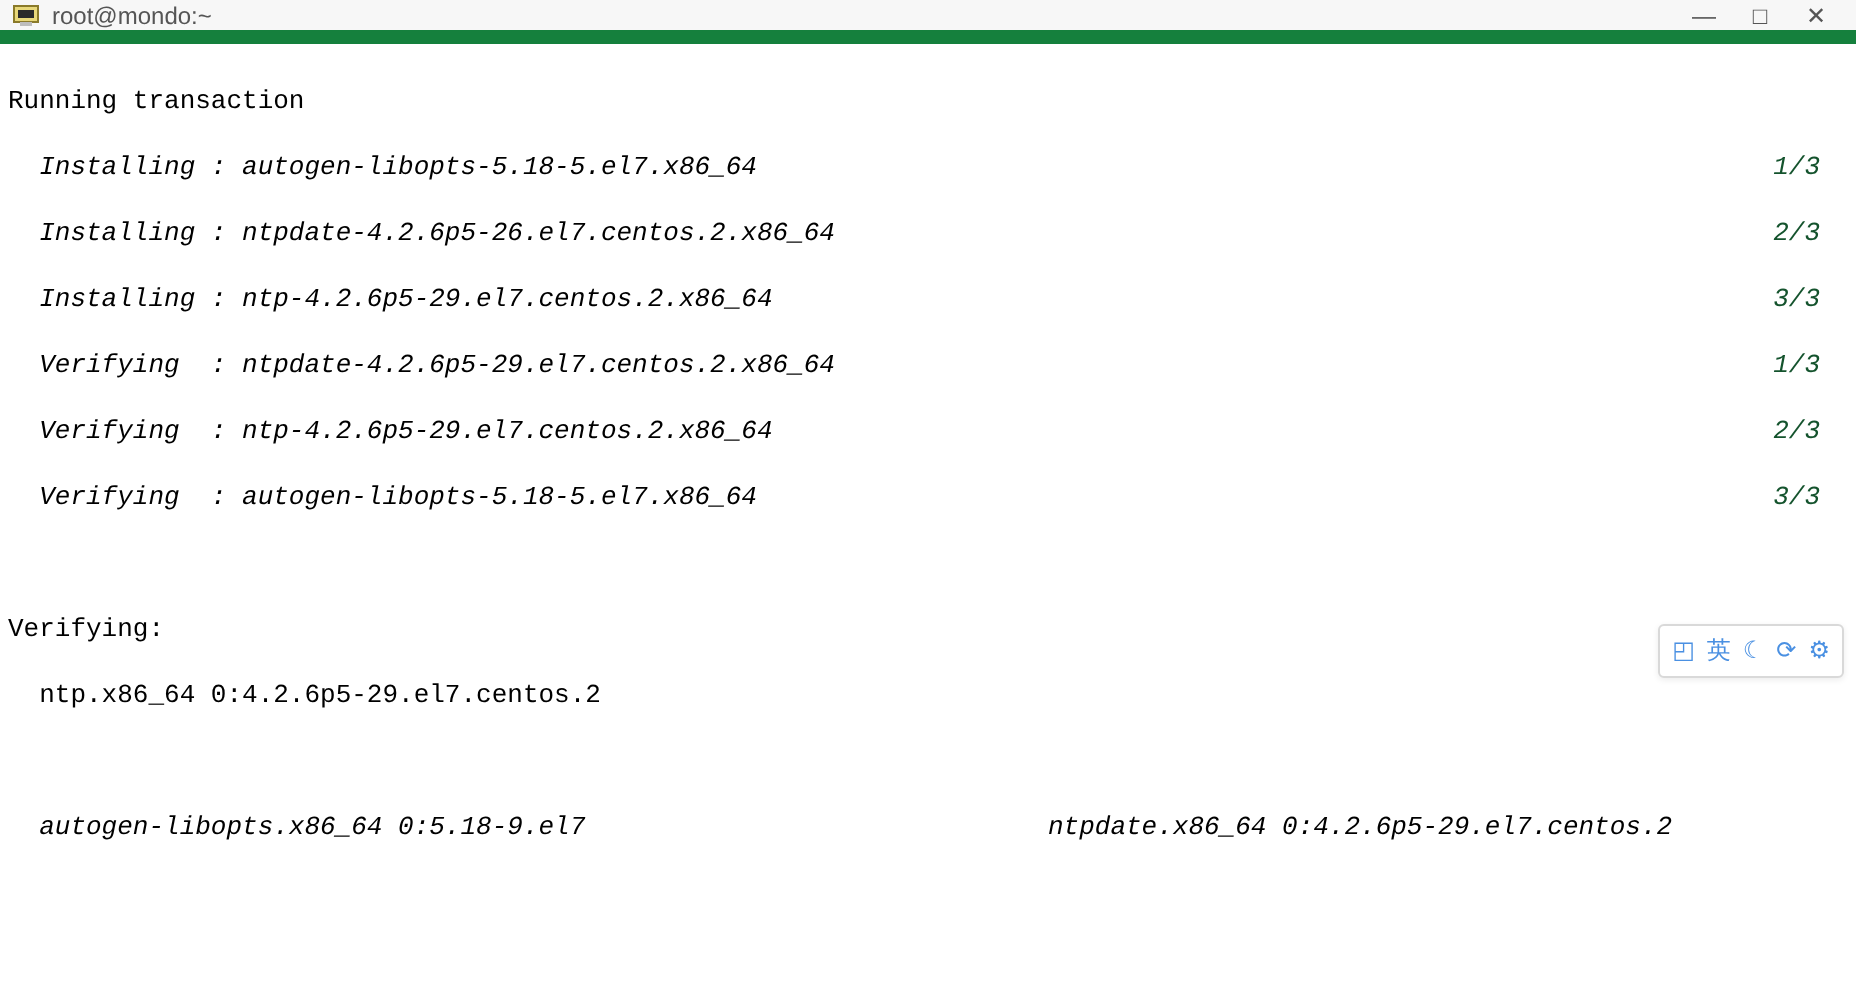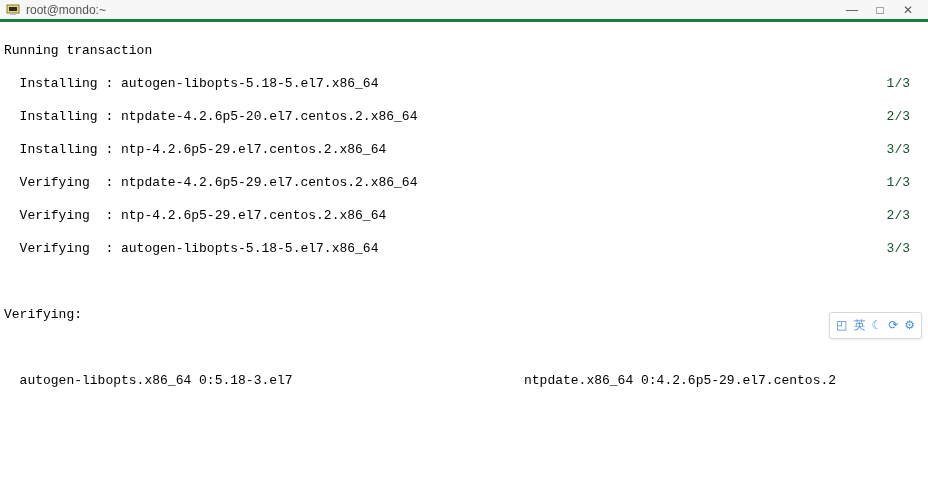--- a/index.html
+++ b/index.html
@@ -1,22 +1,22 @@
 <!DOCTYPE html>
 <html><head>
 <meta charset="utf-8">
 <style>
   * { margin: 0; padding: 0; box-sizing: border-box; }
   html, body { width: 928px; height: 500px; overflow: hidden; font-family: "Consolas", "Courier New", monospace; font-size: 13px; background: #ffffff; color: #000; }
-  .titlebar { height: 22px; display: flex; align-items: center; padding: 0 6px; background: #f7f7f7; border-bottom: 3px solid #15803d; font-family: "Segoe UI", Arial, sans-serif; font-size: 12px; color: #555; }
+  .titlebar { height: 22px; display: flex; align-items: center; padding: 0 6px; background: #f7f7f7; border-bottom: 7px solid #15803d; font-family: "Segoe UI", Arial, sans-serif; font-size: 12px; color: #555; }
   .titlebar .icon { width: 14px; height: 14px; margin-right: 6px; display: inline-flex; align-items: center; justify-content: center; }
   .titlebar .title { flex: 1; }
   .titlebar .winbtn { width: 28px; text-align: center; color: #555; cursor: pointer; user-select: none; }
   .terminal { padding: 4px 6px 6px 4px; line-height: 16.5px; white-space: pre; position: relative; }
-  .row { display: flex; }
+  .row { display: flex; font-style: italic; }
   .left { flex: 1; }
   .right { padding-right: 12px; color: #14532d; }
   .toolbar { position: absolute; right: 6px; top: 290px; display: flex; gap: 6px; padding: 4px 6px; border: 1px solid #d9d9d9; border-radius: 3px; background: #fff; box-shadow: 0 1px 3px rgba(0,0,0,.08); font-family: "Segoe UI", Arial, sans-serif; font-size: 12px; color: #4a90e2; align-items: center; }
   .toolbar .itm { cursor: pointer; display: inline-flex; align-items: center; }
 </style>
 </head>
 <body>
 
 <div class="titlebar">
   <span class="icon">
@@ -28,29 +28,30 @@
   </span>
   <span class="title">root@mondo:~</span>
   <span class="winbtn">—</span>
   <span class="winbtn">□</span>
   <span class="winbtn">✕</span>
 </div>
 
 <div class="terminal">
 <div>Running transaction</div>
 <div class="row"><span class="left">  Installing : autogen-libopts-5.18-5.el7.x86_64</span><span class="right">1/3</span></div>
-<div class="row"><span class="left">  Installing : ntpdate-4.2.6p5-20.el7.centos.2.x86_64</span><span class="right">2/3</span></div>
+<div class="row"><span class="left">  Installing : ntpdate-4.2.6p5-26.el7.centos.2.x86_64</span><span class="right">2/3</span></div>
 <div class="row"><span class="left">  Installing : ntp-4.2.6p5-29.el7.centos.2.x86_64</span><span class="right">3/3</span></div>
 <div class="row"><span class="left">  Verifying  : ntpdate-4.2.6p5-29.el7.centos.2.x86_64</span><span class="right">1/3</span></div>
 <div class="row"><span class="left">  Verifying  : ntp-4.2.6p5-29.el7.centos.2.x86_64</span><span class="right">2/3</span></div>
 <div class="row"><span class="left">  Verifying  : autogen-libopts-5.18-5.el7.x86_64</span><span class="right">3/3</span></div>
 <div> </div>
 <div>Verifying:</div>
+<div>  ntp.x86_64 0:4.2.6p5-29.el7.centos.2</div>
 <div> </div>
-<div class="row"><span style="min-width:520px;display:inline-block">  autogen-libopts.x86_64 0:5.18-3.el7</span><span>ntpdate.x86_64 0:4.2.6p5-29.el7.centos.2</span></div>
+<div class="row"><span style="min-width:520px;display:inline-block">  autogen-libopts.x86_64 0:5.18-9.el7</span><span>ntpdate.x86_64 0:4.2.6p5-29.el7.centos.2</span></div>
 <div> </div>
 
 
 
 
 
 
 
 
 

